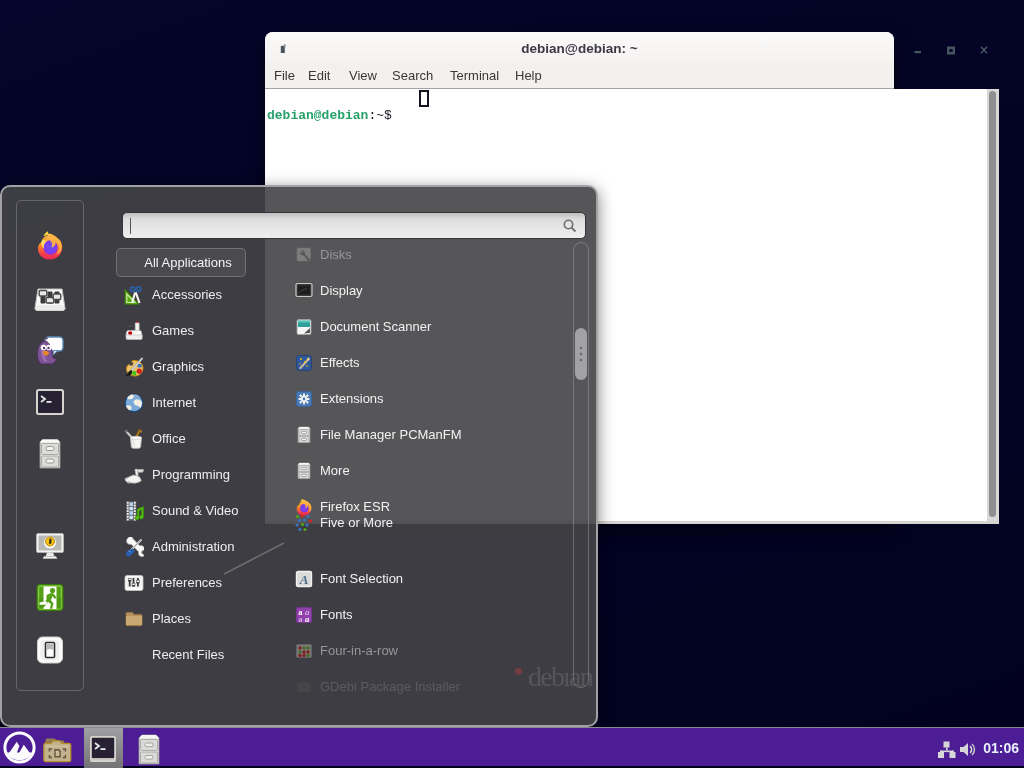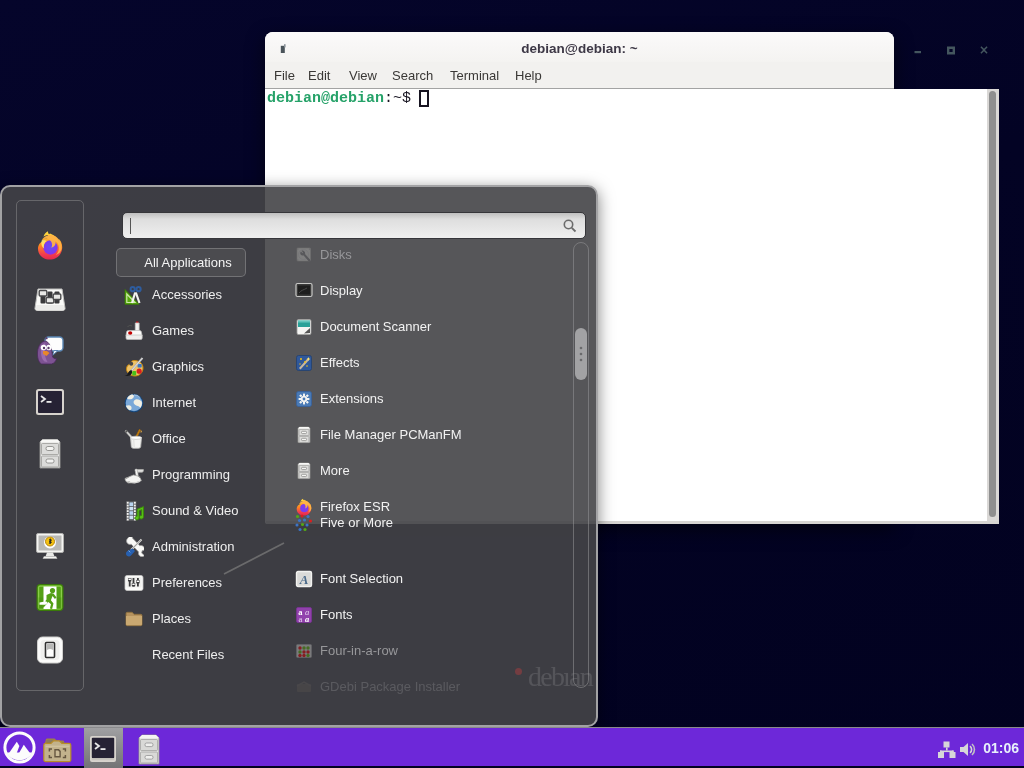--- a/index.html
+++ b/index.html
@@ -15,22 +15,22 @@
   #term .titlebar { position:absolute; left:0; top:0; width:100%; height:30px;
           border-radius:8px 8px 0 0;
           background:linear-gradient(#fbfafa,#f4f3f1); }
   #term .title { position:absolute; top:9px; left:0; width:100%; text-align:center;
           font-size:13.5px; font-weight:bold; color:#3d3846; }
   #term .menubar { position:absolute; left:0; top:30px; width:100%; height:27px;
           background:#f2f1ef; border-bottom:1px solid #a3a3a3; font-size:13px; color:#3a3836; }
   #term .menubar span { position:absolute; top:6px; }
   #term .content { position:absolute; left:1px; top:57px; width:721px; height:432px;
           background:#ffffff; }
-  #term .prompt { position:absolute; left:1px; top:1px;
-          font-family:"Liberation Mono", monospace; font-size:15px; color:#171421; }
+  #term .prompt { position:absolute; left:1px; top:19px;
+          font-family:"Liberation Mono", monospace; font-size:13px; color:#171421; }
   #term .prompt b { color:#26a269; }
   #term .cursor { position:absolute; left:153px; top:1px; width:10px; height:17px;
           border:2px solid #171421; }
   #term .sbtrack { position:absolute; left:722px; top:57px; width:12px; height:432px;
           background:#dad8d6; }
   #term .sbthumb { position:absolute; left:724px; top:59px; width:7px; height:426px;
           background:#8f8f8f; border-radius:3.5px; }
   #term .botstrip { position:absolute; left:1px; top:489px; width:733px; height:3px;
           background:#d7d5d2; }
   .wbtn { position:absolute; top:13px; }
@@ -64,21 +64,21 @@
           background:#a2a2a4; border-radius:6px; }
   #watermark { position:absolute; left:458px; top:476px; width:200px; line-height:1;
           font-family:"Liberation Serif", serif; font-size:28px; font-weight:normal;
           color:rgba(255,255,255,0.125); letter-spacing:-1.8px; }
   #watermark .idot { position:absolute; left:55px; top:5px; width:7px; height:7px;
           border-radius:50%; background:rgba(185,62,64,0.45); }
   #trail { position:absolute; left:220px; top:355px; width:64px; height:34px; overflow:visible; }
 
   
   #taskbar { left:0; top:727px; width:1024px; height:39px;
-          background:#6d28d9; border-top:1px solid #8a8a8c;text-align:center; }
+          background:#4c1d95; border-top:1px solid #8a8a8c;text-align:center; }
   #clock { position:absolute; right:5px; top:12px; font-size:14px; font-weight:bold; color:#e8f0fb; }
   #activebox { position:absolute; left:84px; top:0px; width:39px; height:40px;
           background:linear-gradient(180deg,#a0a0a2,#737375); }
 </style>
 </head>
 <body>
 
 <div id="term" class="abs">
   <div class="titlebar"></div>
   <div class="title">debian@debian: ~</div>

